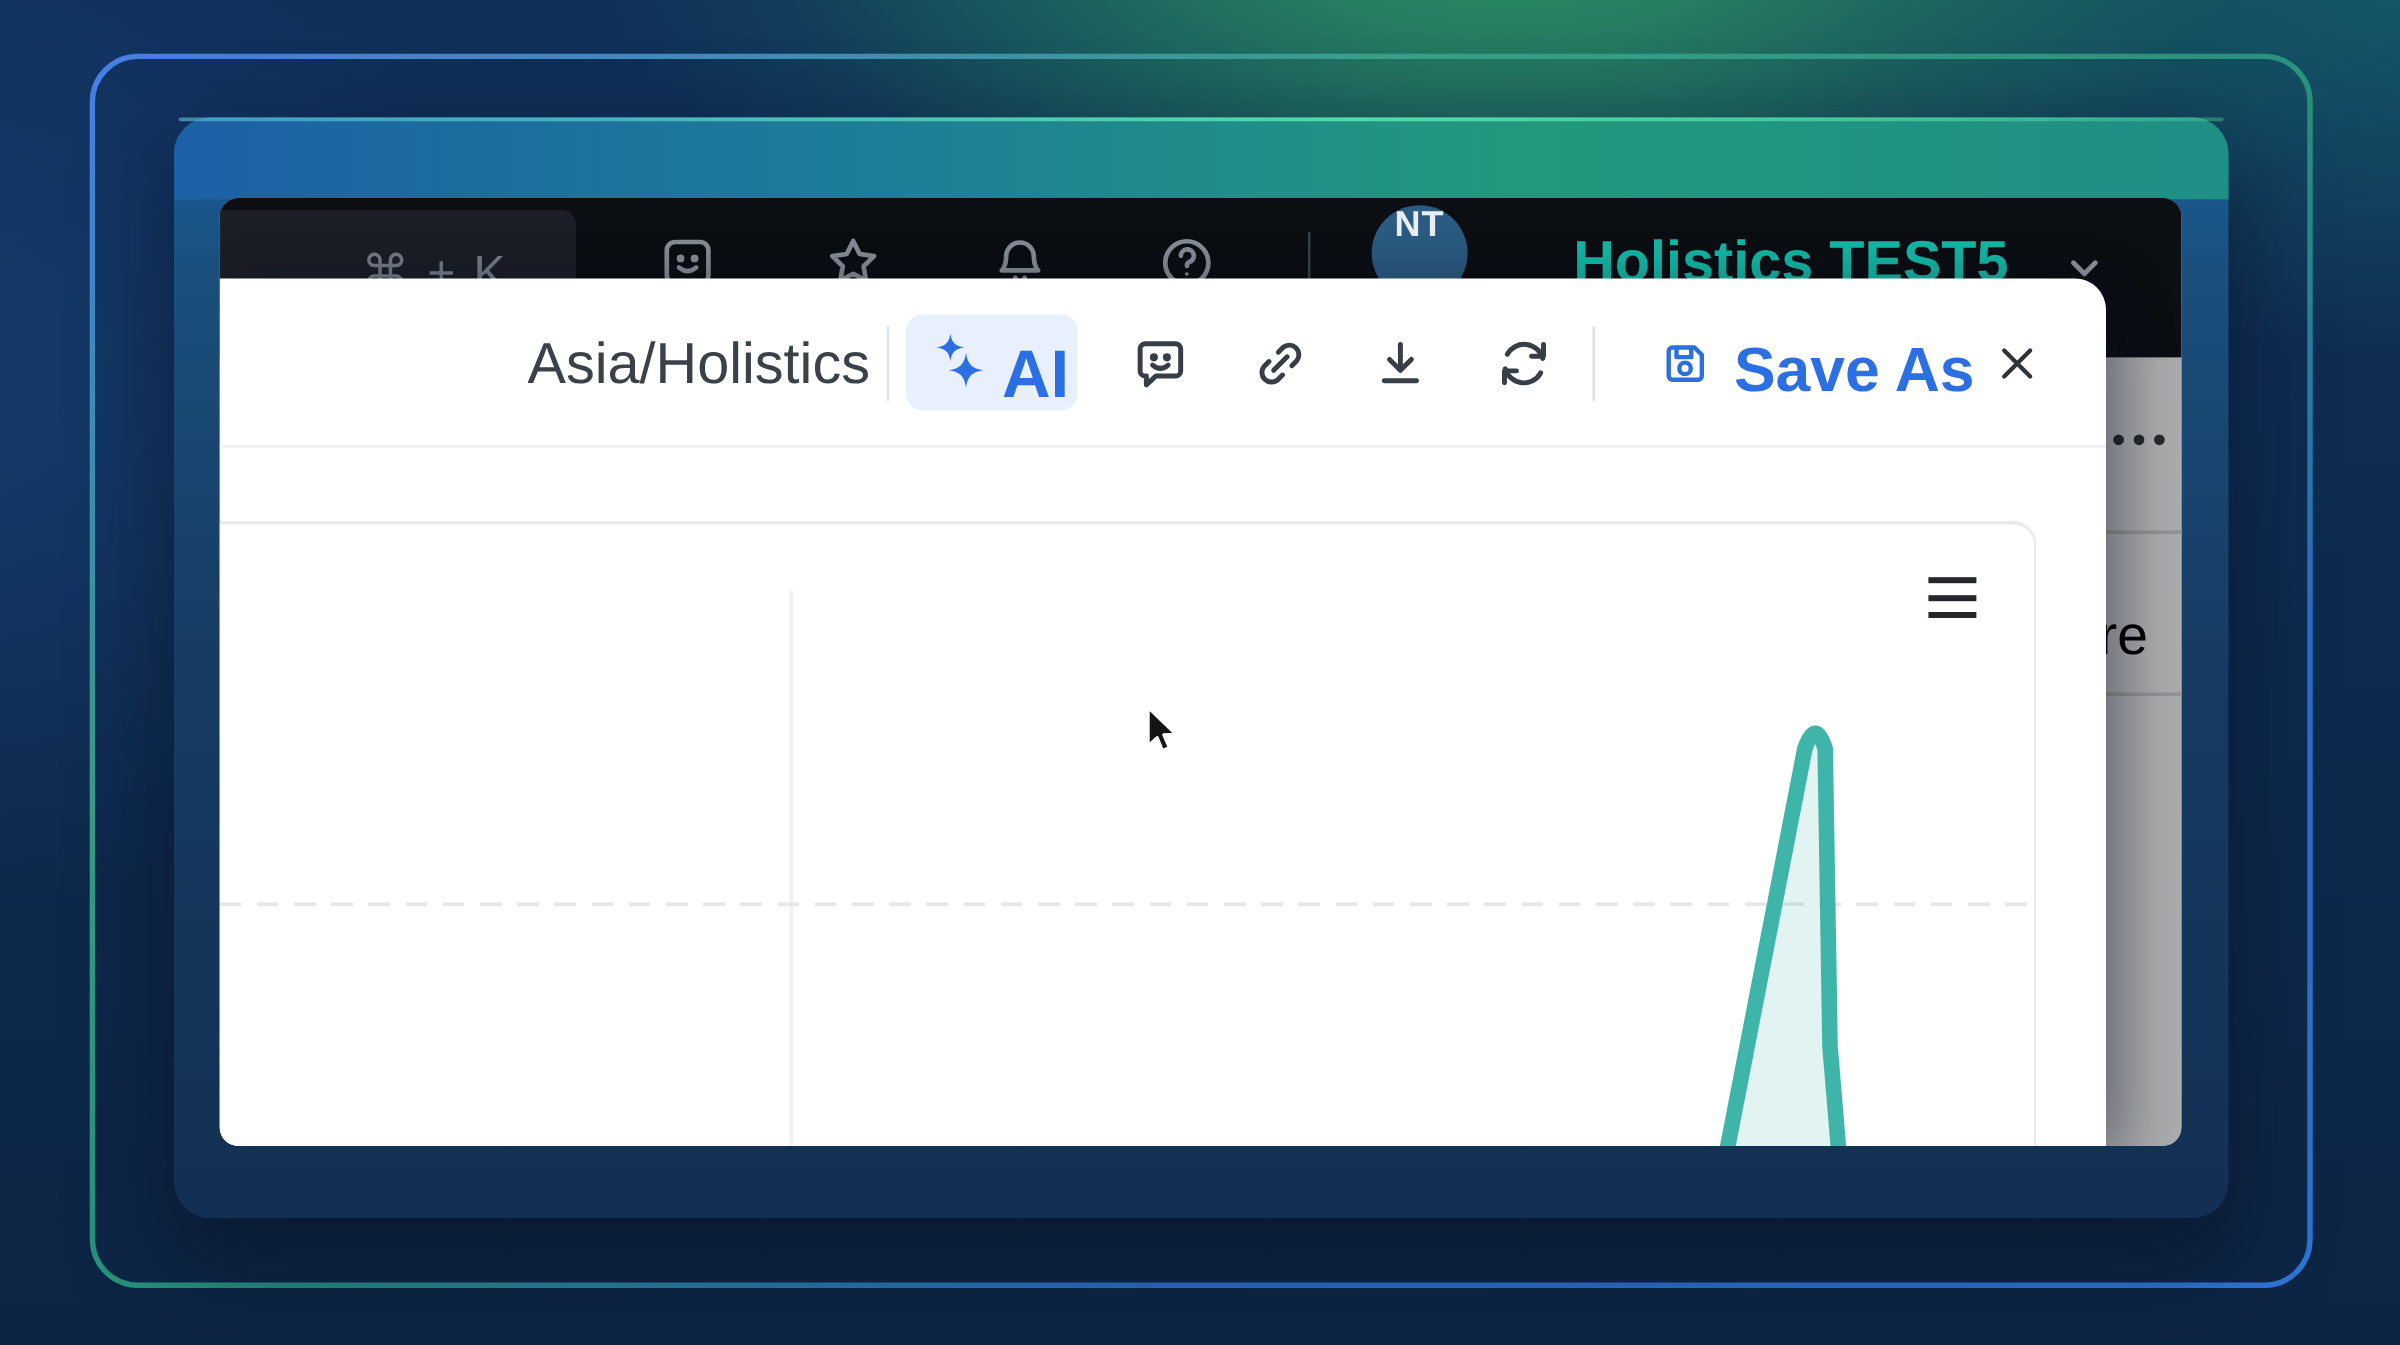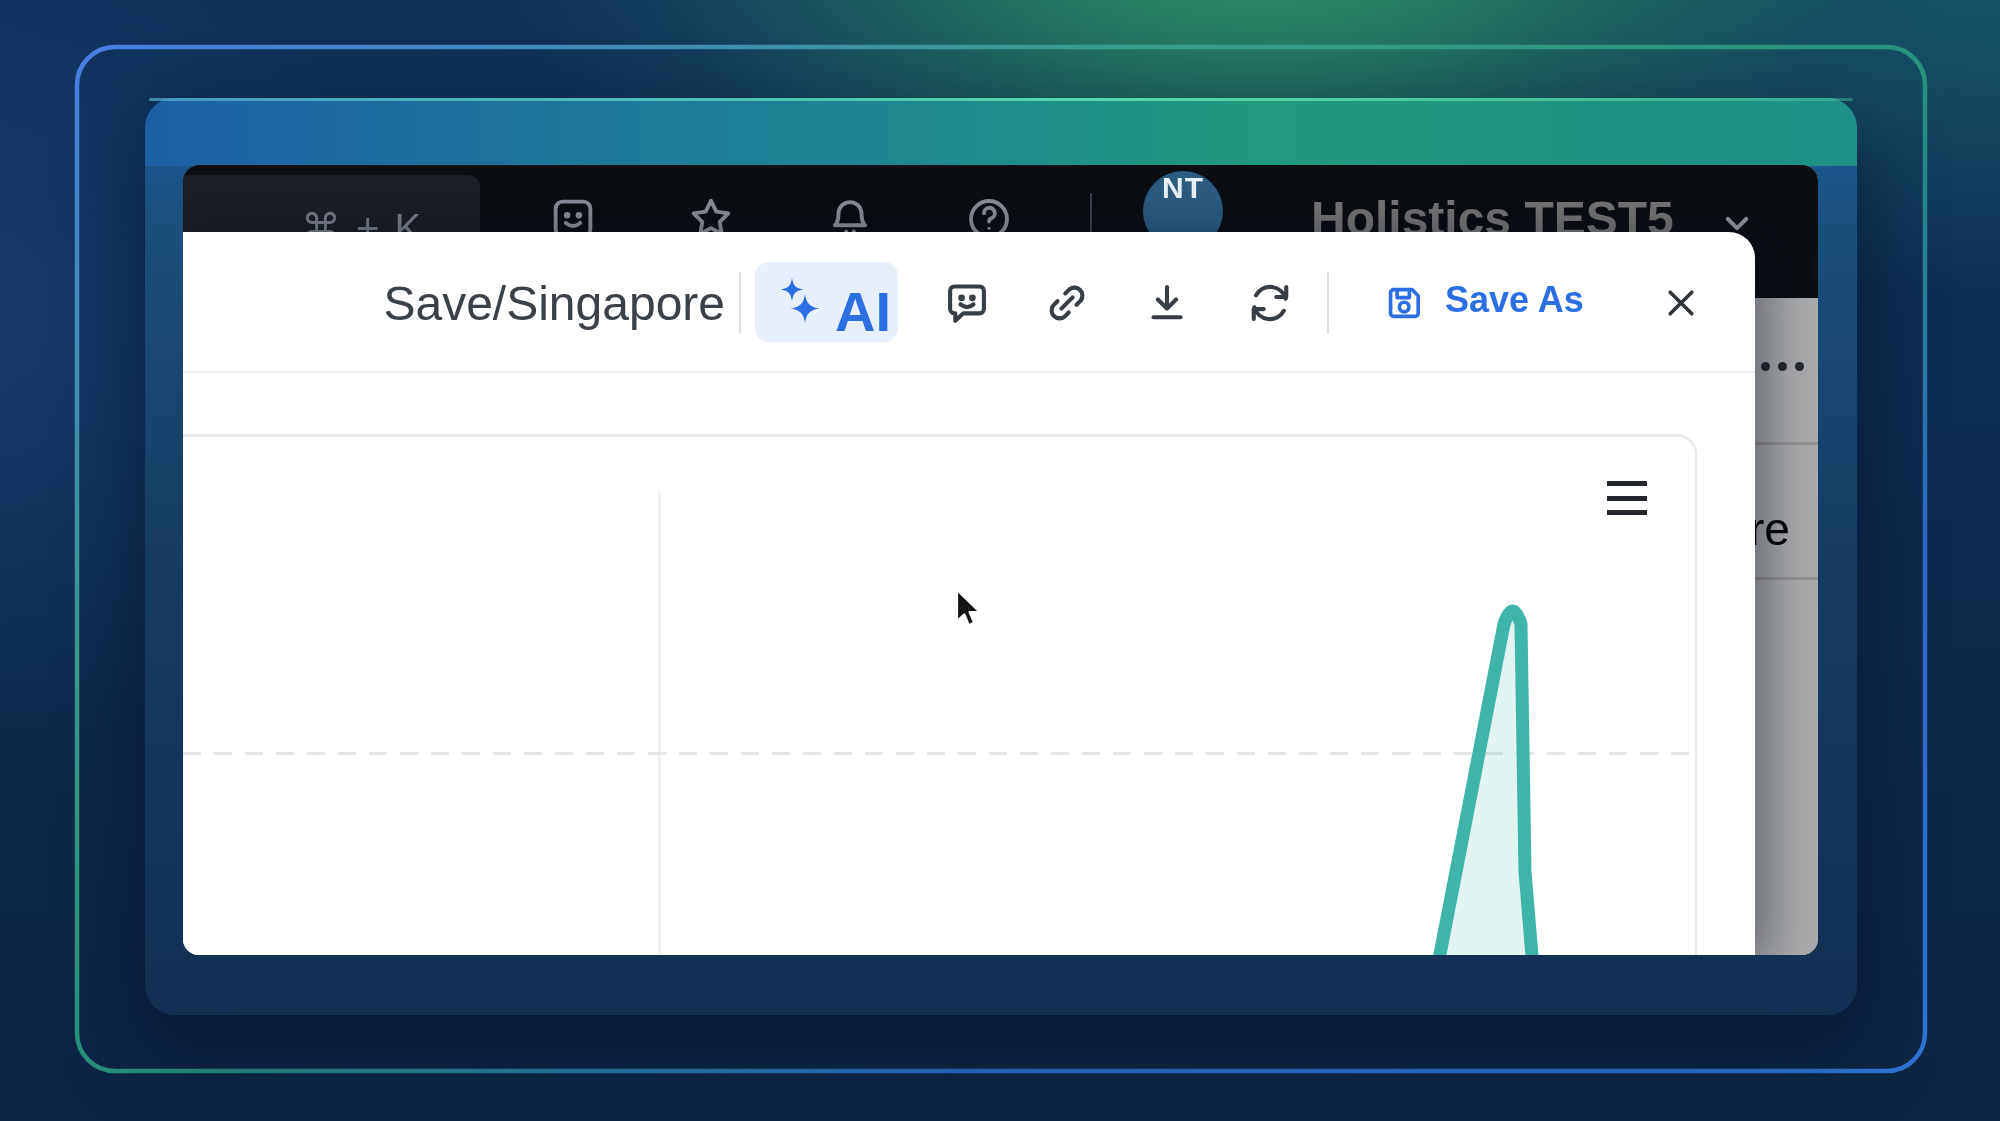--- a/index.html
+++ b/index.html
@@ -28,41 +28,41 @@
   .app{position:absolute;left:183px;top:165px;width:1635px;height:790px;border-radius:16px;
     overflow:hidden;background:#a9abad;}
 
   .topbar{position:absolute;left:0;top:0;width:100%;height:133px;background:#0b0e13;}
   .cmdk-box{position:absolute;left:0;top:10px;width:297px;height:82px;background:#1b1f27;border-radius:0 12px 12px 0;}
   .cmdk-text{position:absolute;left:118px;top:30px;font-size:40px;color:#757c86;letter-spacing:2px;white-space:nowrap;}
   .bar-icon{position:absolute;top:28px;width:52px;height:52px;color:#868d96;}
   .bar-divider{position:absolute;left:907px;top:28px;width:2px;height:66px;background:#3c424b;}
   .avatar{position:absolute;left:960px;top:6px;width:80px;height:80px;border-radius:50%;background:#2b5b80;
     display:flex;align-items:flex-start;justify-content:center;font-size:30px;font-weight:700;color:#e8eef4;letter-spacing:1px;}
-  .workspace{position:absolute;left:1128px;top:26px;font-size:48px;font-weight:600;color:#737373;white-space:nowrap;}
+  .workspace{position:absolute;left:1128px;top:26px;font-size:48px;font-weight:600;color:#14b8a6;white-space:nowrap;}
   .bar-chevron{position:absolute;left:1532px;top:36px;width:44px;height:44px;color:#8f949c;}
 
   .page-behind{position:absolute;left:0;top:133px;right:0;bottom:0;background:#a9abad;}
   .pb-dot{position:absolute;width:9px;height:9px;border-radius:50%;background:#26292d;top:64px;}
   .pb-line{position:absolute;left:1556px;right:0;height:3px;background:#939393;}
   .pb-partial{position:absolute;left:1566px;top:204px;font-size:46px;color:#000000;}
 
   
   .modal{position:absolute;left:0;top:67px;width:1572px;height:723px;background:#ffffff;
     border-radius:0 26px 0 0;z-index:5;
     box-shadow:0 22px 55px rgba(8,14,28,.35), 18px 0 42px rgba(8,14,28,.20);}
   .tz-label{position:absolute;left:190px;top:44px;width:352px;text-align:right;font-size:48px;color:#3b4149;white-space:nowrap;}
   .hdr-divider{position:absolute;top:40px;width:2px;height:62px;background:#dcdfe3;}
   .ai-btn{position:absolute;left:572px;top:30px;width:143px;height:80px;border-radius:14px;background:#e8effd;
     display:flex;align-items:center;}
   .ai-sparkles{position:absolute;left:14px;top:10px;width:60px;height:60px;color:#2b6fe3;}
   .ai-text{position:absolute;left:80px;top:17px;font-size:56px;font-weight:700;color:#2b6fe3;}
   .hdr-icon{position:absolute;top:45px;width:52px;height:52px;color:#373e46;}
   .saveas-icon{position:absolute;left:1198px;top:48px;width:46px;height:46px;color:#2b6fe3;}
-  .saveas-label{position:absolute;left:1262px;top:47px;font-size:36px;font-weight:700;color:#2b6fe3;white-space:nowrap;}
+  .saveas-label{position:absolute;left:1262px;top:47px;font-size:52px;font-weight:700;color:#2b6fe3;white-space:nowrap;}
   .close-icon{position:absolute;left:1478px;top:51px;width:40px;height:40px;color:#2e3338;}
   .hdr-line{position:absolute;left:0;top:139px;width:100%;height:2px;background:#edeff2;}
 
   .card{position:absolute;left:0;top:202px;width:1514px;height:521px;background:#fff;
     border-top:3px solid #e9eaeb;border-right:2px solid #e9eaeb;border-top-right-radius:20px;}
   .hamburger{position:absolute;left:1424px;top:44px;width:40px;height:34px;display:flex;flex-direction:column;justify-content:space-between;}
   .hamburger span{display:block;width:100%;height:5px;background:#24282d;}
   .vgrid{position:absolute;left:475px;top:55px;width:3px;bottom:0;background:#f0f1f3;}
   .dashline{position:absolute;left:0;right:6px;top:315px;height:3px;
     background:repeating-linear-gradient(90deg,#e5e6e7 0 18px,transparent 18px 31px);}
@@ -144,21 +144,21 @@
         <span class="pb-dot" style="left:1578px;"></span>
         <span class="pb-dot" style="left:1595px;"></span>
         <span class="pb-dot" style="left:1612px;"></span>
         <div class="pb-line" style="top:144px;"></div>
         <div class="pb-partial">re</div>
         <div class="pb-line" style="top:279px;"></div>
       </div>
 
       <div class="modal">
 
-        <div class="tz-label">Save/Singapore</div>
+        <div class="tz-label">Asia/Holistics</div>
         <div class="hdr-divider" style="left:556px;"></div>
 
         <div class="ai-btn">
           <span class="ai-sparkles">
             <svg viewBox="0 0 60 60" width="60" height="60" fill="currentColor">
               <path d="M23 6 C24 13.5 27 16.5 34.5 17.5 C27 18.5 24 21.5 23 29 C22 21.5 19 18.5 11.5 17.5 C19 16.5 22 13.5 23 6 Z"></path>
               <path d="M36 22 C37.3 31.5 41 35.2 50.5 36.5 C41 37.8 37.3 41.5 36 51 C34.7 41.5 31 37.8 21.5 36.5 C31 35.2 34.7 31.5 36 22 Z"></path>
             </svg>
           </span>
           <span class="ai-text">AI</span>

